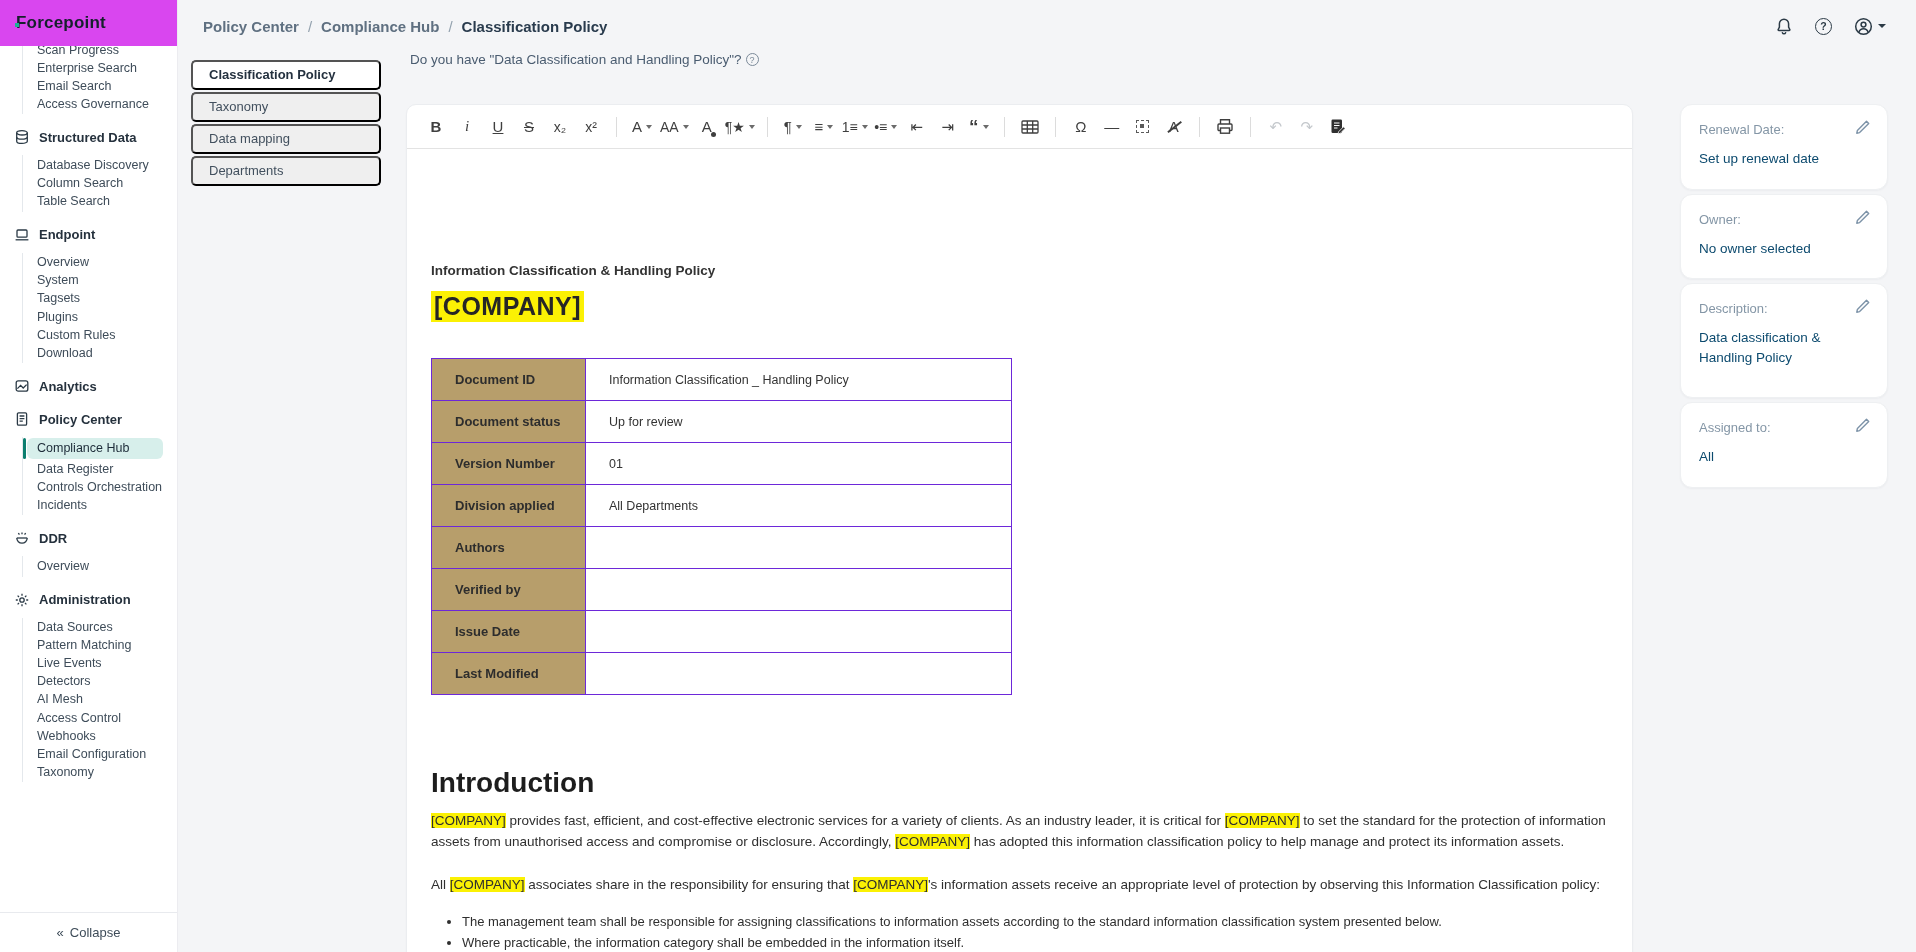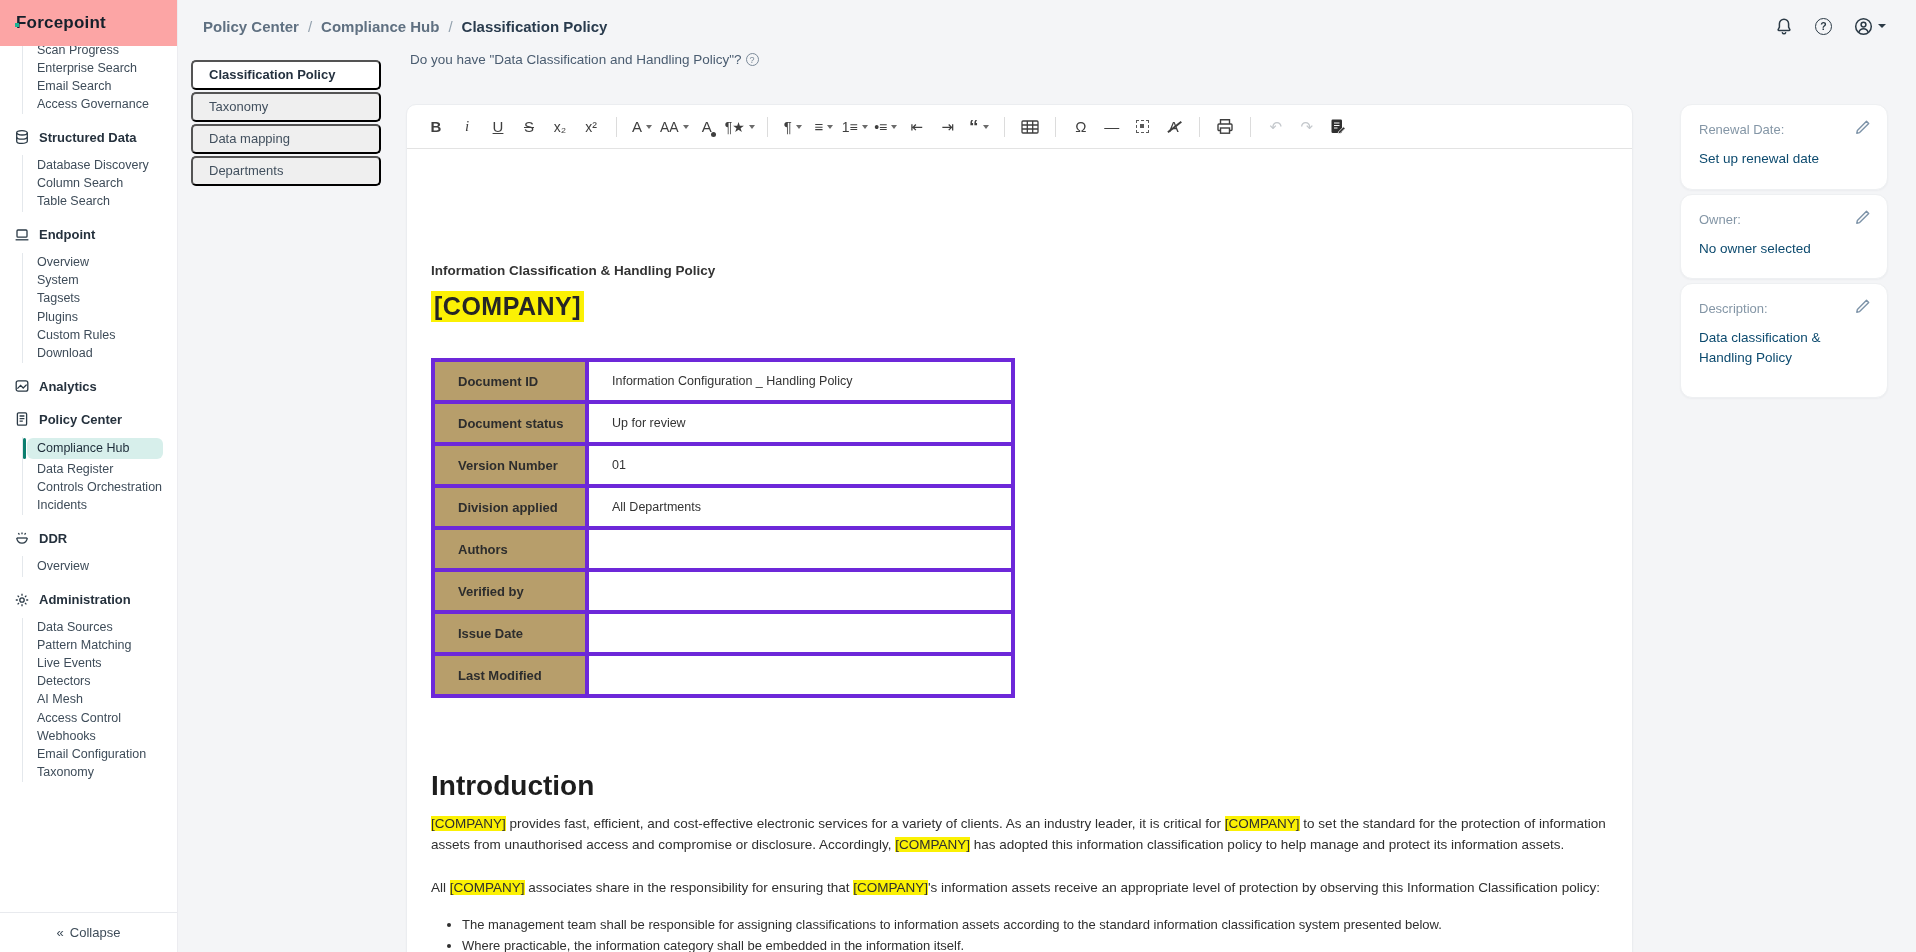--- a/index.html
+++ b/index.html
@@ -3,21 +3,21 @@
 <meta charset="utf-8">
 <style>
   * { margin:0; padding:0; box-sizing:border-box; }
   html,body { width:1916px; height:952px; overflow:hidden; }
   body { background:#f4f5f7; font-family:"Liberation Sans", sans-serif; }
   .app { display:flex; width:1916px; height:952px; }
 
   
   .sidebar { width:178px; background:#ffffff; border-right:1px solid #ececf0;
              display:flex; flex-direction:column; flex-shrink:0; position:relative; z-index:5; }
-  .logo-bar { height:46px; padding:13px 0 0 16px; background:#fca5a5; position:relative; z-index:6; }
+  .logo-bar { height:46px; padding:13px 0 0 16px; background:#d946ef; position:relative; z-index:6; }
   .logo-text { font-size:17px; font-weight:800; color:#15202b; letter-spacing:.2px; position:relative; }
   .logo-text::before { content:""; position:absolute; left:-1px; top:10px; width:4px; height:4px; background:#19b394; }
   .side-nav { flex:1; overflow:hidden; font-size:12.5px; color:#3e4c59; padding-top:2px; }
   .group { margin-top:13px; }
   .group.first { margin-top:-8px; }
   .group-header { display:flex; align-items:center; gap:9px; padding-left:14px; height:20px;
                   font-size:13px; font-weight:600; color:#25313d; margin-bottom:8px; cursor:pointer; }
   .group-header svg { flex-shrink:0; }
   .group-items { margin-left:22px; border-left:1px solid #e4e8ec; padding:1px 0 1px 14px;
                  display:flex; flex-direction:column; }
@@ -85,21 +85,21 @@
   .tb-btn.disabled { color:#c4c8cc; cursor:default; }
 
   
   .doc-area { padding:10px 24px 40px 24px; color:#2e2e2e; cursor:text; }
   .spacer-top { height:104px; }
   .doc-title { font-size:13.5px; font-weight:700; color:#333; }
   .company-line { margin-top:13px; }
   .company-tag { display:inline-block; font-size:25px; font-weight:800; background:#fbf104;
                  color:#262626; padding:1px 3px; letter-spacing:.5px; }
   .meta-table { margin-top:36px; border-collapse:collapse; }
-  .meta-table td { border:4px solid #6d28d9; height:42px; vertical-align:middle;padding-left:23px; }
+  .meta-table td { border:1px solid #6d28d9; height:42px; vertical-align:middle;padding-left:23px; }
   .th-cell { width:154px; background:#b79e6b; font-weight:700; font-size:13px; color:#2d2d2d; padding-left:12px; }
   .val-cell { width:426px; font-size:12.5px; color:#333; padding-left:11px; }
   .intro-heading { margin-top:72px; font-size:28px; font-weight:700; color:#1d1d1d; }
   .doc-para { margin-top:12px; font-size:13.5px; line-height:1.55; max-width:1180px; color:#2f2f2f; }
   .doc-para.p2 { margin-top:22px; }
   .hl { background:#fbf104; }
   .doc-bullets { margin-top:15px; padding-left:31px; }
   .doc-bullets li { font-size:13px; line-height:1.62; color:#2f2f2f; }
 
   
@@ -425,21 +425,21 @@
           <div class="doc-title">Information Classification &amp; Handling Policy</div>
 
           <div class="company-line">
             <span class="company-tag">[COMPANY]</span>
           </div>
 
           <table class="meta-table">
             <tbody>
               <tr>
                 <td class="th-cell">Document ID</td>
-                <td class="val-cell">Information Configuration _ Handling Policy</td>
+                <td class="val-cell">Information Classification _ Handling Policy</td>
               </tr>
               <tr>
                 <td class="th-cell">Document status</td>
                 <td class="val-cell">Up for review</td>
               </tr>
               <tr>
                 <td class="th-cell">Version Number</td>
                 <td class="val-cell">01</td>
               </tr>
               <tr>
@@ -509,17 +509,28 @@
           <button class="pencil-btn">
             <span>
               <svg width="17" height="17" viewBox="0 0 17 17" fill="none" stroke="#7d93a8" stroke-width="1.4" stroke-linejoin="round">
                 <path d="M2.4 12.4L11.5 3.3l2.2 2.2-9.1 9.1-2.8.6z"></path>
               </svg>
             </span>
           </button>
           <div class="card-value" style="padding-bottom:10px;">Data classification &amp; Handling Policy</div>
         </div>
 
+        <div class="card">
+          <div class="card-label">Assigned to:</div>
+          <button class="pencil-btn">
+            <span>
+              <svg width="17" height="17" viewBox="0 0 17 17" fill="none" stroke="#7d93a8" stroke-width="1.4" stroke-linejoin="round">
+                <path d="M2.4 12.4L11.5 3.3l2.2 2.2-9.1 9.1-2.8.6z"></path>
+              </svg>
+            </span>
+          </button>
+          <div class="card-value">All</div>
+        </div>
 
       </div>
     </div>
   </div>
 </div>
 
 </body></html>

